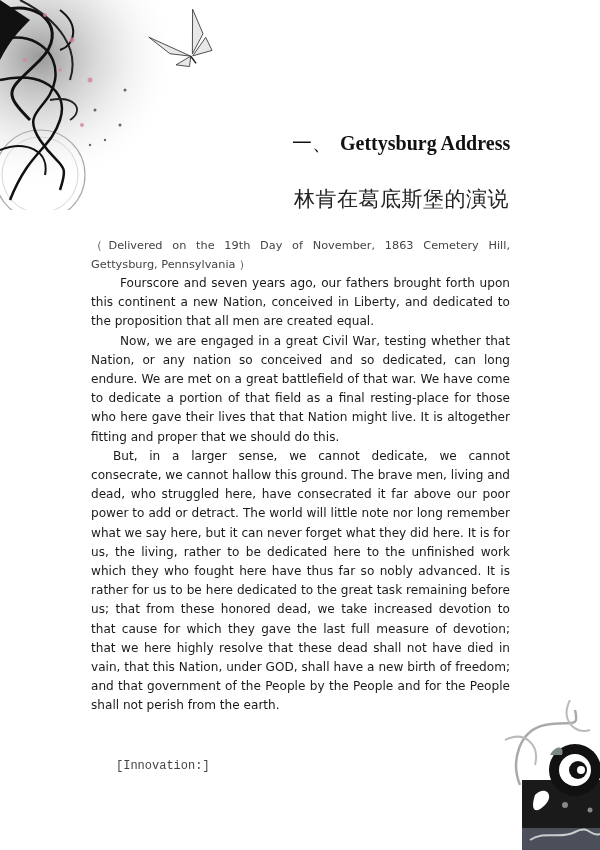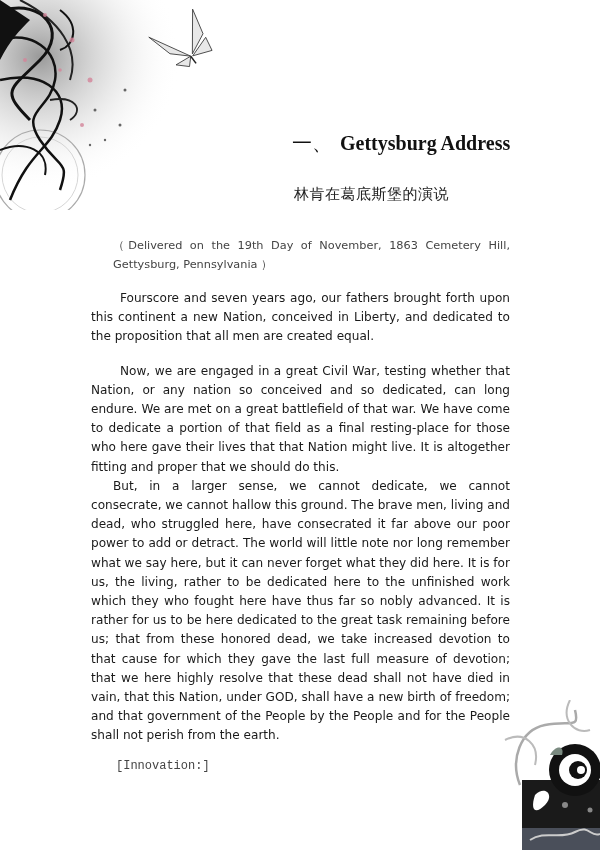--- a/index.html
+++ b/index.html
@@ -1,27 +1,27 @@
 <!DOCTYPE html>
 <html><head>
   <meta charset="utf-8">
   <style>
     html, body { margin: 0; padding: 0; background: #ffffff; }
     body { width: 600px; height: 850px; position: relative; overflow: hidden; font-family: "DejaVu Sans", sans-serif; color: #1a1a1a; }
     .deco-tl { position: absolute; left: 0; top: 0; width: 250px; height: 210px; }
     .deco-br { position: absolute; right: 0; bottom: 0; width: 110px; height: 150px; }
     .title { position: absolute; left: 292px; top: 130px; font-family: "Liberation Serif", serif; font-size: 20px; font-weight: bold; color: #111; white-space: nowrap; }
     .title .num { font-weight: normal; margin-right: 8px; }
-    .subtitle { position: absolute; left: 294px; top: 185px; font-family: Liberation Mono, monospace; font-size: 15px; color: #222; white-space: nowrap; letter-spacing: 0.5px; }
+    .subtitle { position: absolute; left: 294px; top: 185px; font-family: Liberation Mono, monospace; font-size: 21px; color: #222; white-space: nowrap; letter-spacing: 0.5px; }
     .content { position: absolute; left: 91px; top: 236px; width: 419px; }
-    .delivered { font-size: 11.3px; line-height: 19px; color: #444; text-align: justify; text-align-last: left; margin-left: 22px; }
+    .delivered { font-size: 11.3px; line-height: 19px; color: #444; text-align: justify; text-align-last: left; }
     .cn-date { font-size: 11px; line-height: 19px; color: #3a7a2a; margin-bottom: 1px; }
     .cn-date .cn { font-family: "DejaVu Serif", serif; font-size: 10px; }
     .para { font-size: 12.1px; line-height: 19.2px; text-align: justify; margin: 0; color: #1a1a1a; }
-    .indent1 { text-indent: 29px; margin-top: 15px; }
+    .indent1 { text-indent: 29px; }
     .indent2 { text-indent: 22px; }
     .innov { position: absolute; left: 116px; top: 759px; font-family: "Liberation Mono", monospace; font-size: 12px; color: #444; }
   </style>
 </head>
 <body>
 
 <svg class="deco-tl" viewBox="0 0 250 210" xmlns="http://www.w3.org/2000/svg">
   <defs>
     <radialGradient id="mist" cx="0.2" cy="0.3" r="0.7">
       <stop offset="0" stop-color="#777" stop-opacity="0.75"></stop>

